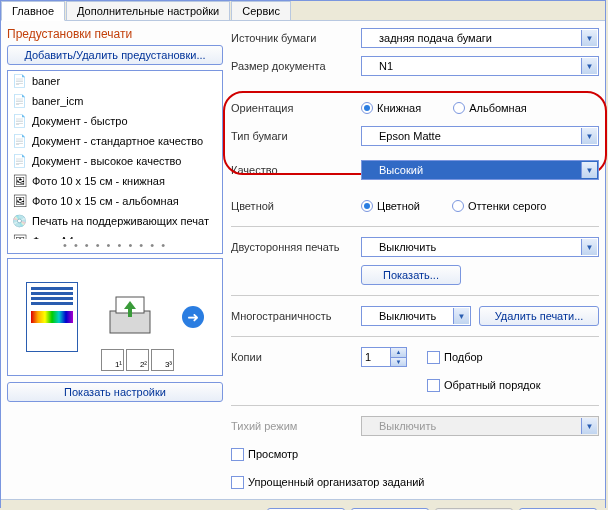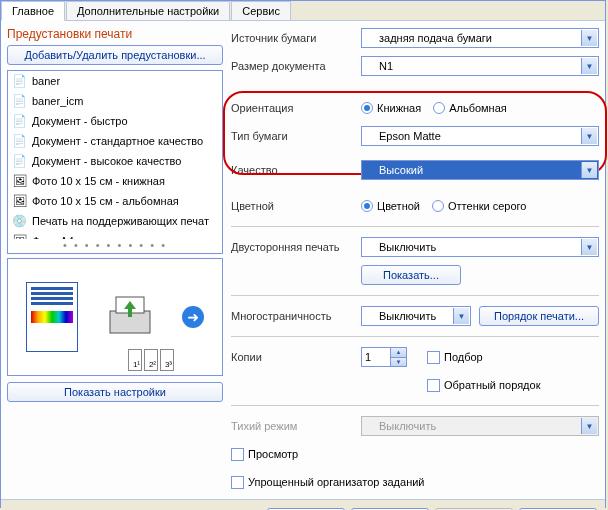--- a/index.html
+++ b/index.html
@@ -17,30 +17,30 @@
 .preset-item { display: flex; align-items: center; padding: 2px 4px; gap: 4px; cursor: pointer; }
 .preset-icon { width: 16px; height: 16px; display: inline-flex; align-items: center; justify-content: center; font-size: 12px; }
 .scroll-dots { position: absolute; bottom: 2px; left: 0; right: 0; height: 12px; background: #fff; text-align: center; color: #888; letter-spacing: 2px; }
 .preview-box { border: 1px solid #7a96df; background: #fff; height: 118px; margin-top: 4px; display: flex; align-items: center; justify-content: space-around; padding: 6px; position: relative; }
 .doc-preview { width: 52px; height: 70px; border: 1px solid #2a5db0; background: #fff; padding: 4px; }
 .doc-lines { height: 3px; background: #2a5db0; margin-bottom: 2px; }
 .doc-rainbow { height: 12px; margin-top: 6px; background: linear-gradient(90deg, #d00, #fa0, #ff0, #0c0, #0cc, #00c, #a0c); }
 .printer-icon { width: 56px; height: 56px; position: relative; }
 .arrow-blue { width: 22px; height: 22px; background: #2a7de1; border-radius: 50%; display: flex; align-items: center; justify-content: center; color: #fff; font-size: 14px; }
 .copies-boxes { display: flex; gap: 2px; }
-.copy-box { width: 14px; height: 22px; border: 1px solid #888; background: #fff; font-size: 8px; display: flex; align-items: flex-end; justify-content: flex-end; padding: 1px; }
+.copy-box { width: 23px; height: 22px; border: 1px solid #888; background: #fff; font-size: 8px; display: flex; align-items: flex-end; justify-content: flex-end; padding: 1px; }
 .left-buttons { display: flex; flex-direction: column; gap: 5px; margin-top: 6px; }
 .left-btn-row { display: flex; gap: 4px; }
 .form-row { display: flex; align-items: center; min-height: 22px; }
 .form-label { width: 130px; color: #333; }
 .combo { flex: 1; height: 20px; border: 1px solid #7a96df; background: #fff; display: flex; align-items: center; padding: 0 17px; position: relative; cursor: pointer; }
 .combo-arrow { position: absolute; right: 1px; top: 1px; bottom: 1px; width: 16px; background: linear-gradient(#e6eefb, #c1d5f0); border-left: 1px solid #7a96df; display: flex; align-items: center; justify-content: center; font-size: 8px; color: #2a5db0; }
 .combo.selected { background: #316ac5; color: #fff; }
 .combo.disabled { background: #f0f0f0; color: #999; border-color: #bbb; }
-.radio-grp { display: flex; gap: 12px; align-items: center; }
+.radio-grp { display: flex; gap: 32px; align-items: center; }
 .radio-opt { display: flex; align-items: center; gap: 4px; cursor: pointer; }
 .radio-dot { width: 12px; height: 12px; border: 1px solid #7a96df; border-radius: 50%; display: flex; align-items: center; justify-content: center; background: #fff; }
 .radio-dot.checked::after { content: ''; width: 6px; height: 6px; background: #2a7de1; border-radius: 50%; }
 .chk { display: flex; align-items: center; gap: 4px; cursor: pointer; }
 .chk-box { width: 13px; height: 13px; border: 1px solid #7a96df; background: #fff; }
 .highlight-ring { border: 2px solid #d00000; border-radius: 20px; padding: 2px 6px; position: absolute; }
 .spinner { width: 46px; height: 20px; border: 1px solid #7a96df; display: flex; align-items: center; padding: 0 3px; background: #fff; position: relative; }
 .spin-btns { position: absolute; right: 0; top: 0; bottom: 0; width: 16px; display: flex; flex-direction: column; }
 .spin-btn { flex: 1; background: linear-gradient(#e6eefb, #c1d5f0); border-left: 1px solid #7a96df; font-size: 6px; display: flex; align-items: center; justify-content: center; color: #2a5db0; }
 .spin-btn:first-child { border-bottom: 1px solid #7a96df; }
@@ -224,21 +224,21 @@
 
       <div class="sep-line"></div>
 
       <div class="form-row">
         <div class="form-label">Многостраничность</div>
         <div class="combo" style="flex:0 0 110px">
             <span>Выключить</span>
             <div class="combo-arrow">▼</div>
           </div>
         <div style="width:8px"></div>
-        <div class="btn disabled" style="flex:1">Порядок печати...</div>
+        <div class="btn disabled" style="flex:1">Удалить печати...</div>
       </div>
 
       <div class="sep-line"></div>
 
       <div class="form-row">
         <div class="form-label">Копии</div>
         <div class="spinner">
           <span>1</span>
           <div class="spin-btns">
               <div class="spin-btn">▲</div>

